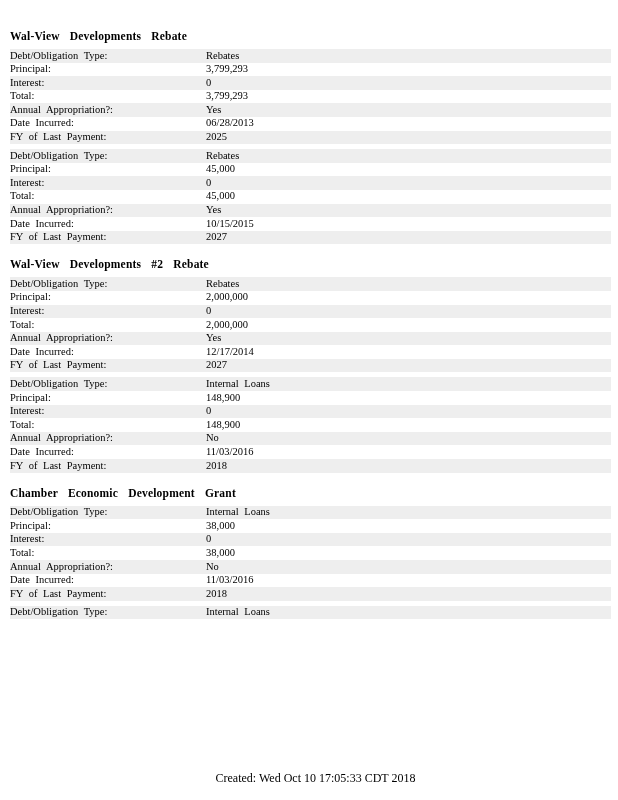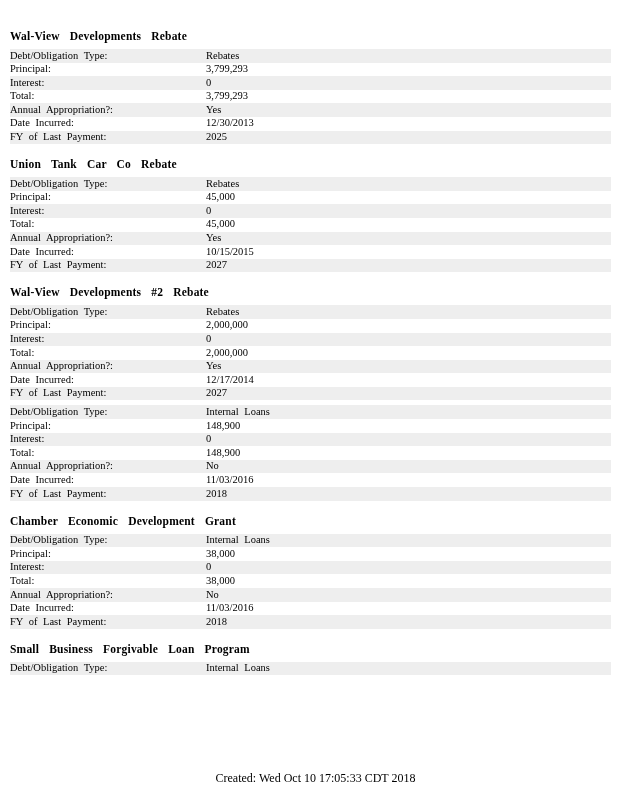--- a/index.html
+++ b/index.html
@@ -105,32 +105,31 @@
       <tr>
         <td class="label"><span class="label-inner">Total:</span></td>
         <td class="value"><span class="value-inner">3,799,293</span></td>
       </tr>
       <tr class="shaded">
         <td class="label"><span class="label-inner">Annual   Appropriation?:</span></td>
         <td class="value"><span class="value-inner">Yes</span></td>
       </tr>
       <tr>
         <td class="label"><span class="label-inner">Date  Incurred:</span></td>
-        <td class="value"><span class="value-inner">12/30/2013</span></td>
+        <td class="value"><span class="value-inner">06/28/2013</span></td>
       </tr>
       <tr class="shaded">
         <td class="label"><span class="label-inner">FY  of  Last  Payment:</span></td>
         <td class="value"><span class="value-inner">2025</span></td>
       </tr>
     </tbody>
       </table>
   </div>
 
   <div class="section">
-    <div class="section-title">Union     Tank     Car     Co   Rebate</div>
     <table class="detail">
       <tbody>
           <tr class="shaded">
         <td class="label"><span class="label-inner">Debt/Obligation    Type:</span></td>
         <td class="value"><span class="value-inner">Rebates</span></td>
       </tr>
       <tr>
         <td class="label"><span class="label-inner">Principal:</span></td>
         <td class="value"><span class="value-inner">45,000</span></td>
       </tr>
@@ -259,21 +258,20 @@
       </tr>
       <tr class="shaded">
         <td class="label"><span class="label-inner">FY  of  Last  Payment:</span></td>
         <td class="value"><span class="value-inner">2018</span></td>
       </tr>
     </tbody>
       </table>
   </div>
 
   <div class="section">
-    <div class="section-title">Small     Business       Forgivable        Loan     Program</div>
     <table class="detail">
       <tbody>
           <tr class="shaded">
         <td class="label"><span class="label-inner">Debt/Obligation    Type:</span></td>
         <td class="value"><span class="value-inner">Internal   Loans</span></td>
       </tr>
     </tbody>
       </table>
   </div>
 

